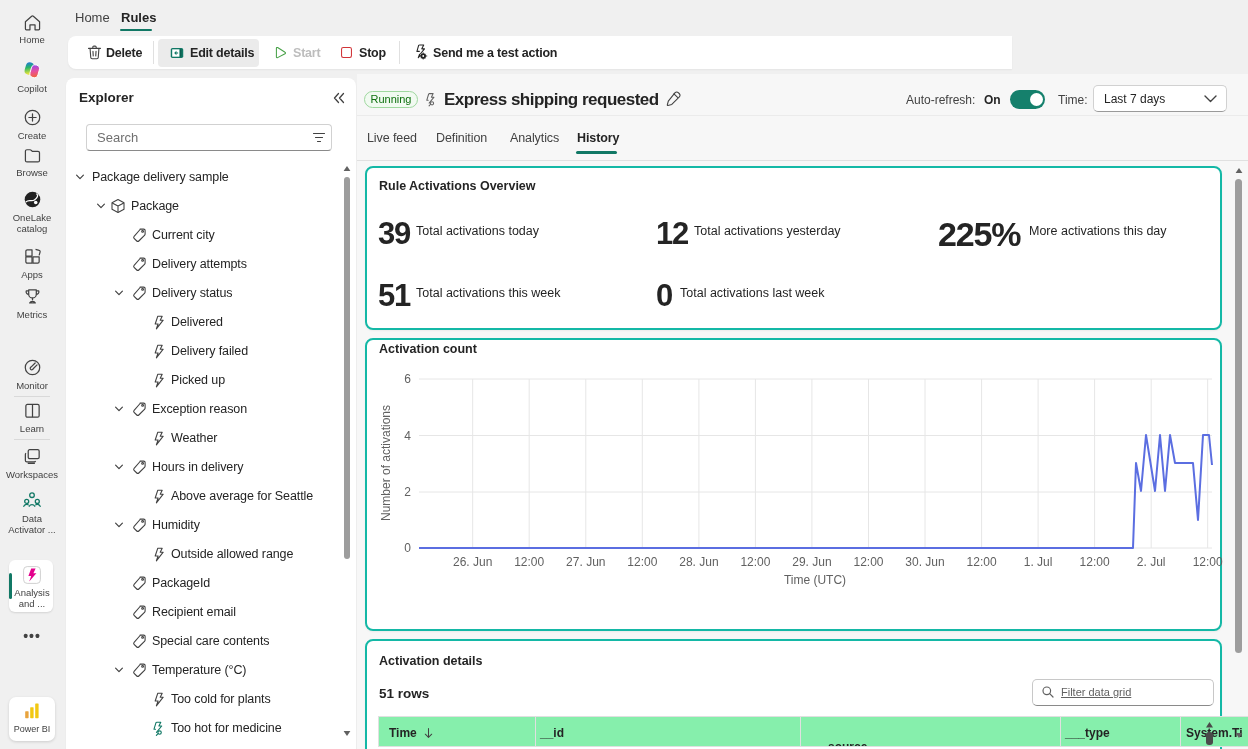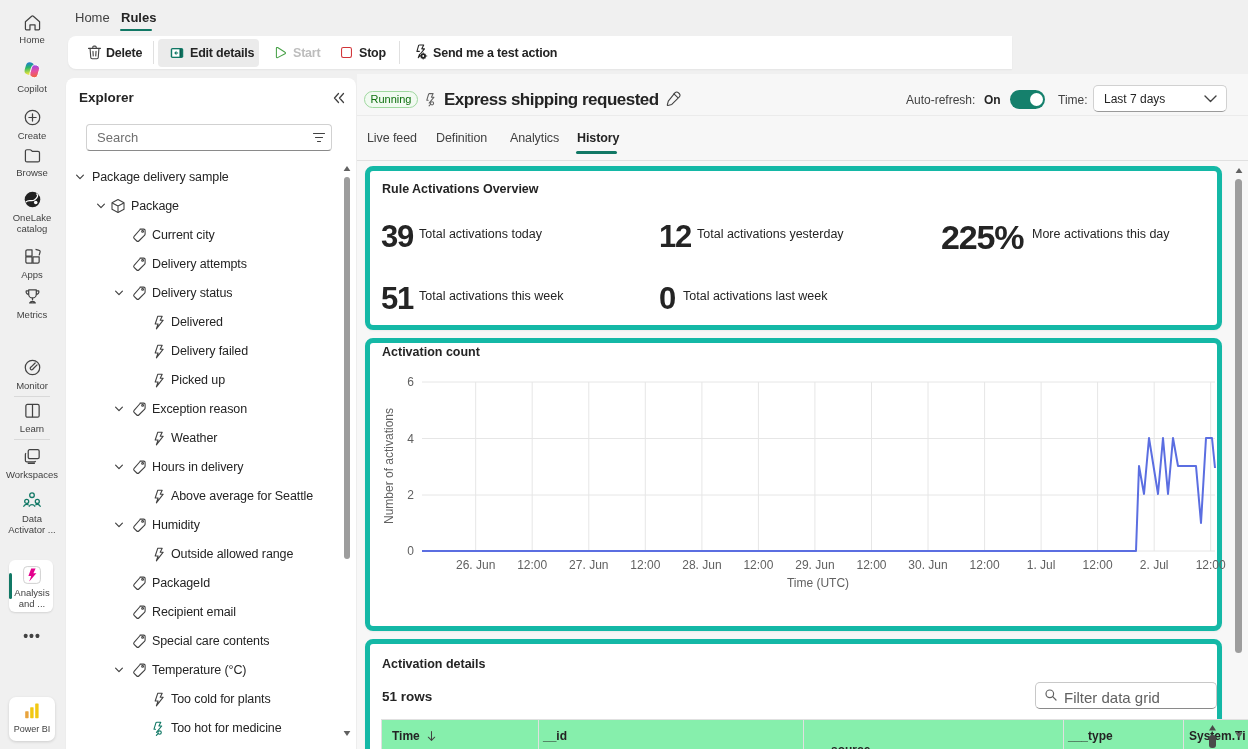--- a/index.html
+++ b/index.html
@@ -17,21 +17,21 @@
 #toolbar { position:absolute; left:68px; top:36px; width:944px; height:33px; background:#fff;
   border-radius:8px 0 0 8px; box-shadow:0 1px 2px rgba(0,0,0,0.05); }
 .tbtxt { font-size:12.5px; font-weight:bold; color:#242424; letter-spacing:-0.2px; }
 
 #explorer { position:absolute; left:66px; top:78px; width:290px; height:671px; background:#fff;
   border-radius:8px 8px 0 0; overflow:hidden; box-shadow:0 1px 2px rgba(0,0,0,0.05); }
 .treerow { position:absolute; left:0; height:29px; font-size:12.5px; letter-spacing:-0.1px; color:#242424; display:flex; align-items:center; }
 .treerow svg { flex:none; }
 
 #main { position:absolute; left:357px; top:74px; width:891px; height:675px; background:#f7f7f7; }
-.card { position:absolute; background:#fff; border:5px solid #14b8a6; border-radius:8px;
+.card { position:absolute; background:#fff; border:2px solid #14b8a6; border-radius:8px;
   box-shadow:0 1px 2px rgba(0,0,0,0.05); }
 .cardtitle { font-size:12.5px; font-weight:bold; color:#242424; }
 .statnum { font-size:31px; font-weight:bold; color:#242424; letter-spacing:-1.2px; }
 .statlbl { font-size:12.5px; color:#242424; }
 .mtab { font-size:12.5px; color:#424242; letter-spacing:-0.1px; }
 </style>
 </head>
 <body>
 <div id="stage">
 <div id="nav">
@@ -465,21 +465,21 @@
 </div>
 
 <div class="card" style="left:8px; top:565px; width:857px; height:200px;">
 <div class="abs cardtitle" style="left:12px; top:13px;">Activation details</div>
 <div class="abs" style="left:12px; top:45px; font-size:13.5px; font-weight:bold;">51 rows</div>
 <div class="abs" style="left:665px; top:38px; width:182px; height:27px; background:#fff; border:1px solid #c8c8c8; border-bottom-color:#8a8a8a; border-radius:5px;"></div>
 <svg class="abs" style="left:674px; top:44px;" width="14" height="14" viewBox="0 0 14 14" fill="none" stroke="#616161" stroke-width="1.2" stroke-linecap="round">
           <circle cx="5.8" cy="5.8" r="3.8"></circle>
           <path d="M8.7 8.7 L12 12"></path>
         </svg>
-<div class="abs" style="left:694px; top:45px; font-size:15px; color:#616161;">Filter data grid</div>
+<div class="abs" style="left:694px; top:45px; font-size:11px; color:#616161;text-decoration:underline;">Filter data grid</div>
 <div class="abs" style="left:11px; top:75px; width:1001px; height:31px; background:#86efac; border:1px solid #e0e0e0; overflow:hidden;font-weight:bold;">
 <div class="abs" style="left:156px; top:0; width:1px; height:31px; background:#e0e0e0;"></div>
 <div class="abs" style="left:421px; top:0; width:1px; height:31px; background:#e0e0e0;"></div>
 <div class="abs" style="left:681px; top:0; width:1px; height:31px; background:#e0e0e0;"></div>
 <div class="abs" style="left:801px; top:0; width:1px; height:31px; background:#e0e0e0;"></div>
 <div class="abs" style="left:10px; top:9px; font-size:12px; color:#242424;">Time</div>
 <svg class="abs" style="left:44px; top:10px;" width="11" height="12" viewBox="0 0 12 13" fill="none" stroke="#424242" stroke-width="1.1" stroke-linecap="round" stroke-linejoin="round">
             <path d="M6 1.5 V11 M2.5 7.8 L6 11.3 L9.5 7.8"></path>
           </svg>
 <div class="abs" style="left:161px; top:9px; font-size:12px; color:#242424;">__id</div>

